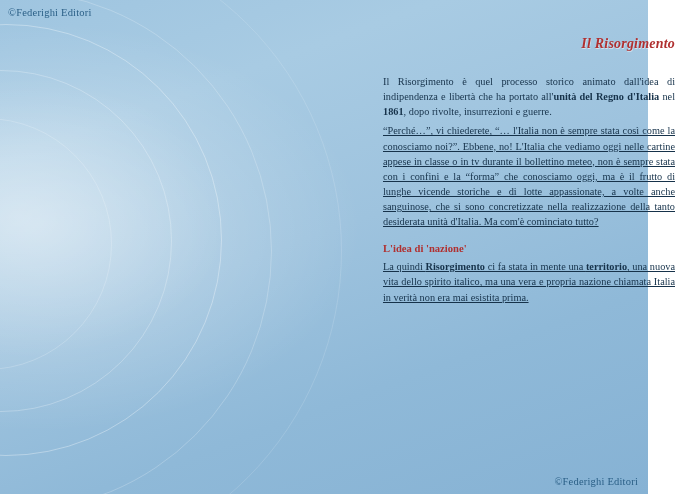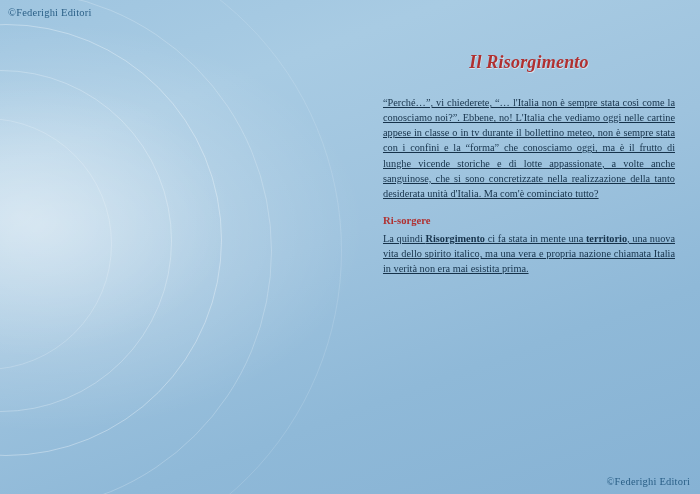--- a/index.html
+++ b/index.html
@@ -7,21 +7,21 @@
     padding: 0;
   }
   body {
     width: 700px;
     height: 494px;
     overflow: hidden;
     font-family: "Liberation Serif", serif;
   }
   .slide {
     position: relative;
-    width: 700px;
+    width: 648px;
     height: 494px;
     box-sizing: border-box;
     background:
       radial-gradient(ellipse 520px 330px at 6% 46%, rgba(255,255,255,0.38) 0%, rgba(255,255,255,0.17) 34%, rgba(255,255,255,0.0) 62%),
       radial-gradient(ellipse 300px 200px at 3% 44%, rgba(255,255,255,0.30) 0%, rgba(255,255,255,0.0) 70%),
       linear-gradient(160deg, #9fc5e0 0%, #a8cbe3 22%, #9ec3de 48%, #8fb9d8 72%, #86b2d4 100%);
   }
   .swirl {
     position: absolute;
     border-radius: 50%;
@@ -47,24 +47,24 @@
   .content {
     position: absolute;
     left: 383px;
     top: 36px;
     width: 292px;
   }
   .title {
     font-family: "Liberation Serif", serif;
     font-weight: bold;
     font-style: italic;
-    font-size: 18px;
+    font-size: 14px;
     color: #b03030;
-    text-align: center;
-    margin: 16px 0 22px 0;
+    text-align: right;
+    margin: 0 0 22px 0;
     letter-spacing: 0.2px;
     text-shadow: 0.6px 0.6px 0 rgba(255,255,255,0.5);
   }
   p.body {
     font-family: "Liberation Serif", serif;
     font-size: 10.3px;
     line-height: 1.47;
     color: #16324a;
     margin: 0 0 4px 0;
     text-align: justify;
@@ -89,27 +89,28 @@
   <div class="swirl sw1"></div>
   <div class="swirl sw3"></div>
   <div class="swirl sw4"></div>
 
   <div class="watermark wm-top">©Federighi Editori</div>
 
   <div class="content">
     <h1 class="title">Il Risorgimento</h1>
 
     <div>
+      <p class="body"><span>Il Risorgimento è quel processo storico animato dall'idea di indipendenza e libertà che ha portato all'</span><span class="b">unità del Regno d'Italia</span><span> nel </span><span class="b">1861</span><span>, dopo rivolte, insurrezioni e guerre.</span></p>
       <p class="body"><span>“Perché…”, vi chiederete, “… l'Italia non è sempre stata così come la conosciamo noi?”. Ebbene, no! L'Italia che vediamo oggi nelle cartine appese in classe o in tv durante il bollettino meteo, non è sempre stata con i confini e la “forma” che conosciamo oggi, ma è il frutto di lunghe vicende storiche e di lotte appassionate, a volte anche sanguinose, che si sono concretizzate nella realizzazione della tanto desiderata unità d'Italia. Ma com'è cominciato tutto?</span></p>
     </div>
 
     <div>
+      <div class="section-head">L'idea di 'nazione'</div>
     </div>
 
     <div>
-      <div class="section-head">Ri-sorgere</div>
       <p class="body"><span>La quindi </span><span class="b">Risorgimento</span><span> ci fa stata in mente una </span><span class="b">territorio</span><span>, una nuova vita dello spirito italico, ma una vera e propria nazione chiamata Italia in verità non era mai esistita prima.</span></p>
     </div>
   </div>
 
   <div class="watermark wm-bottom">©Federighi Editori</div>
 
 </div>
 
 </body></html>

